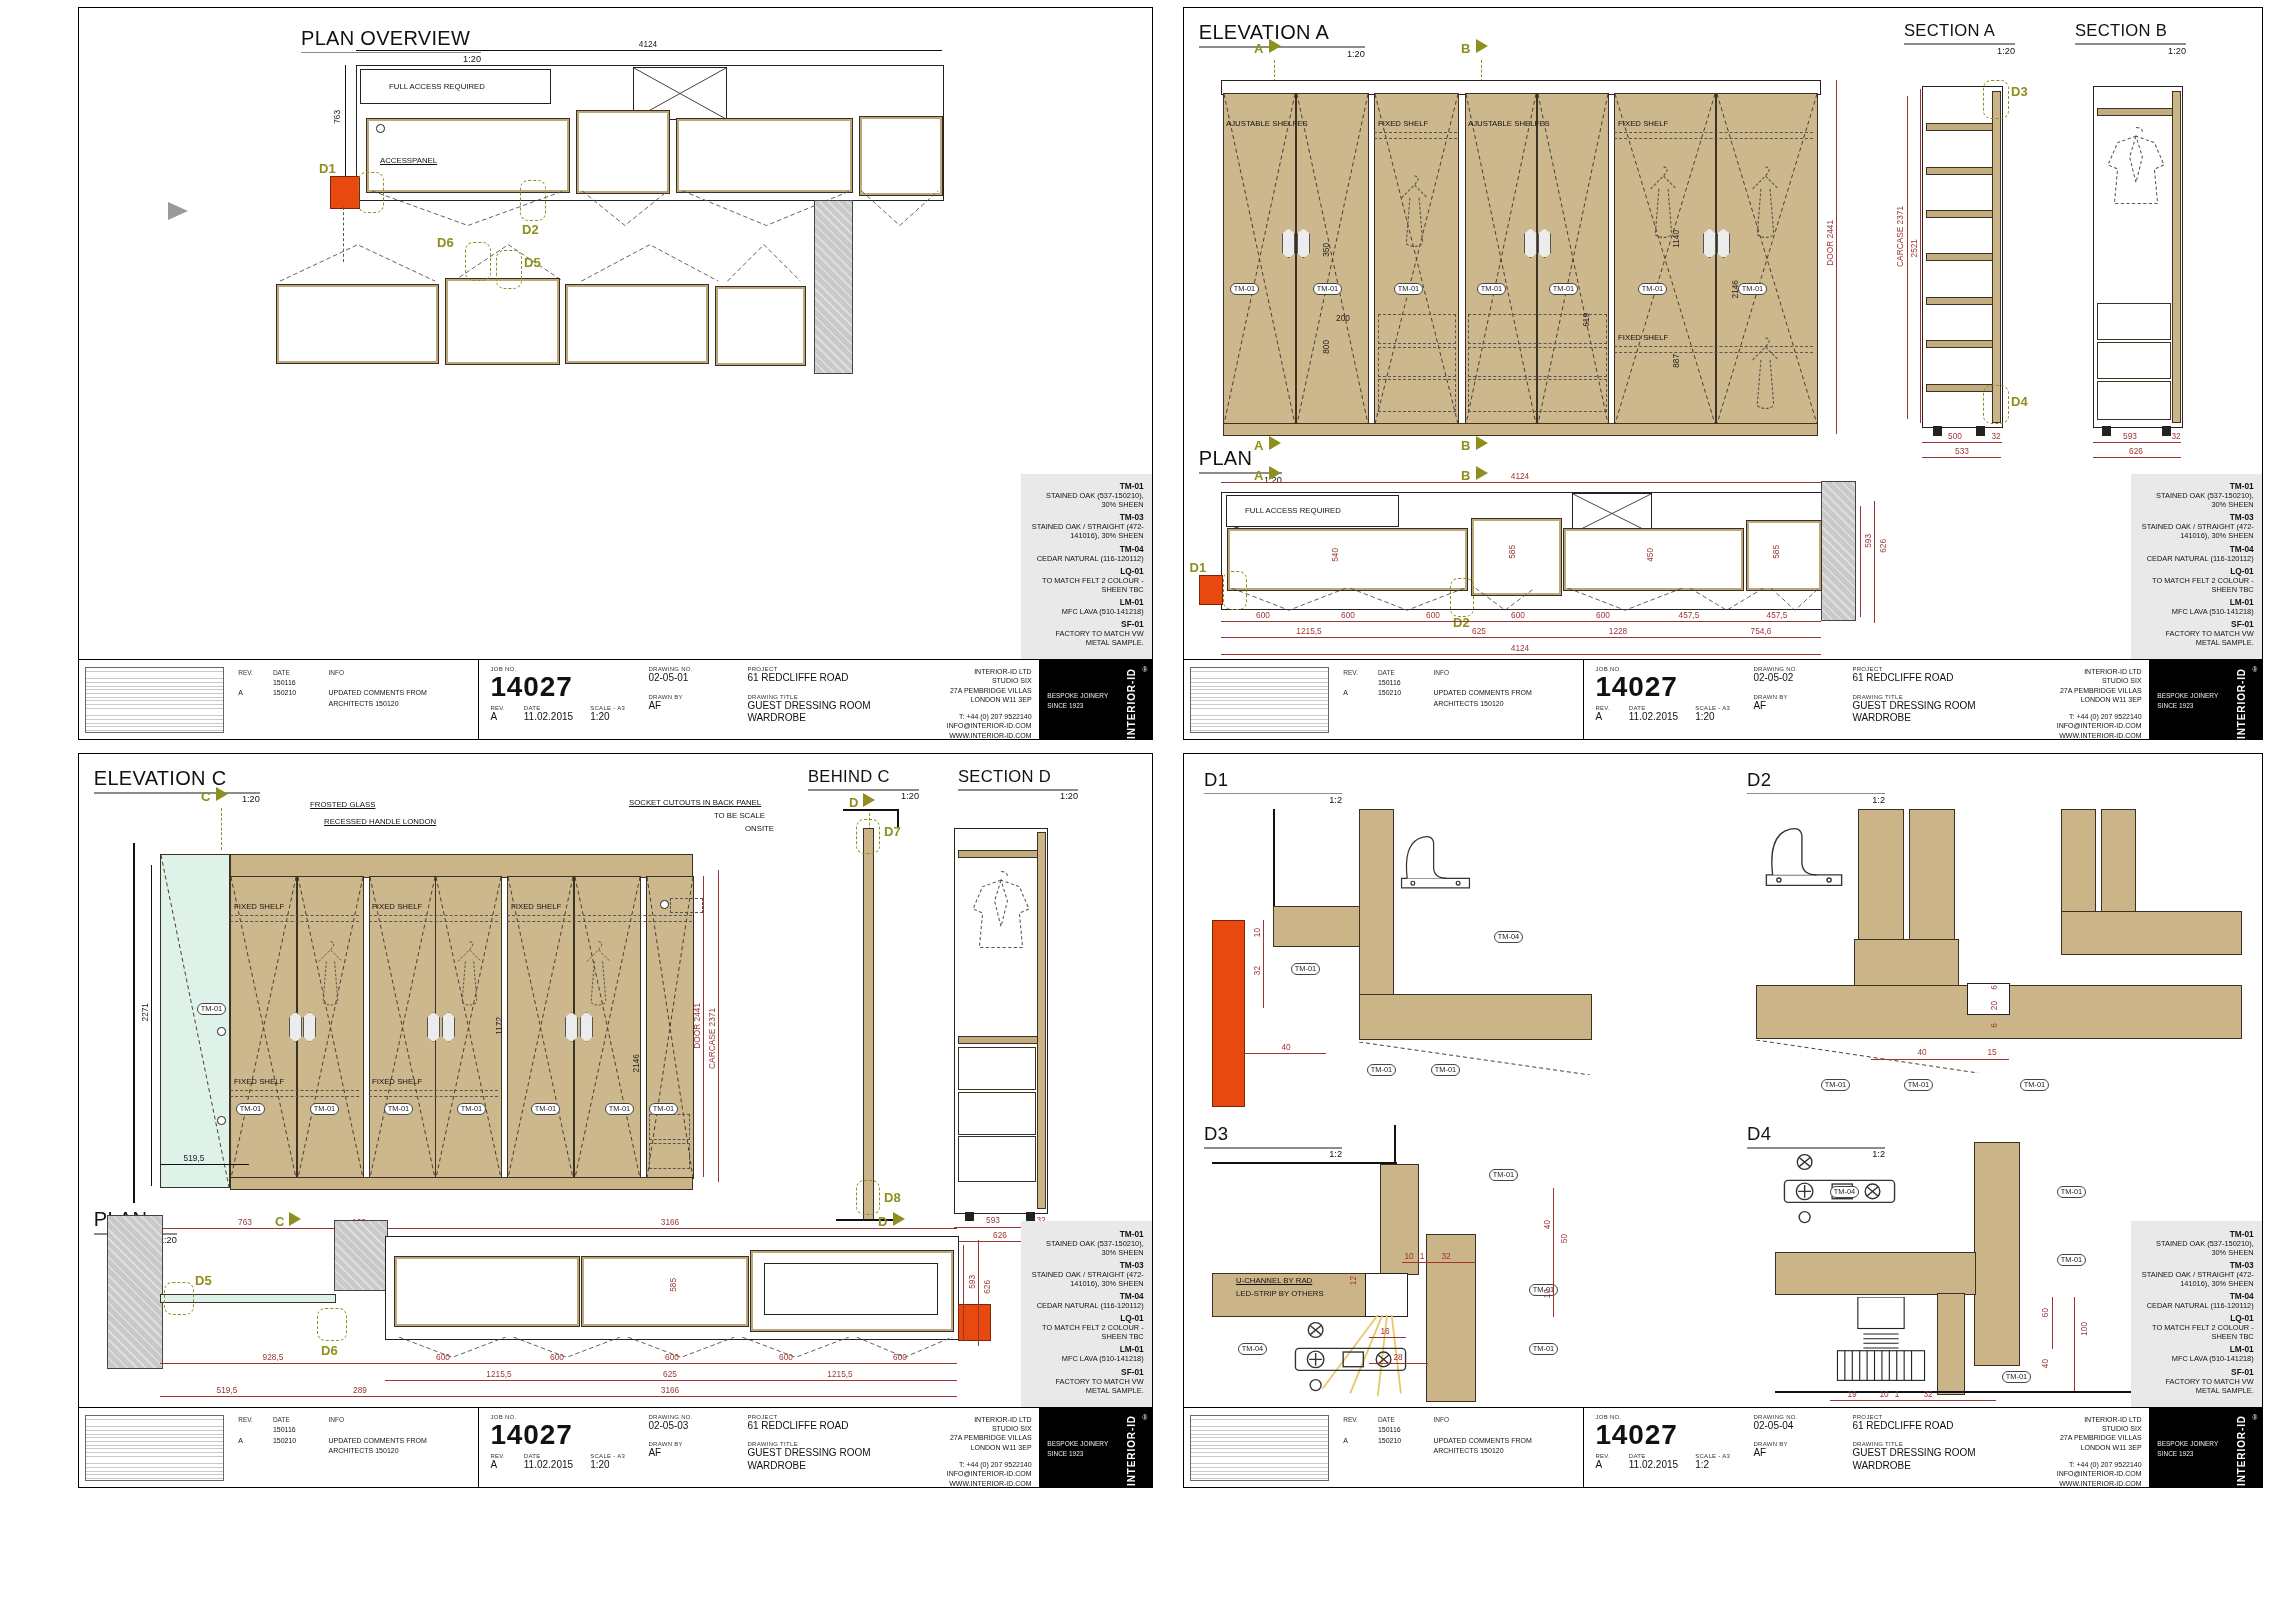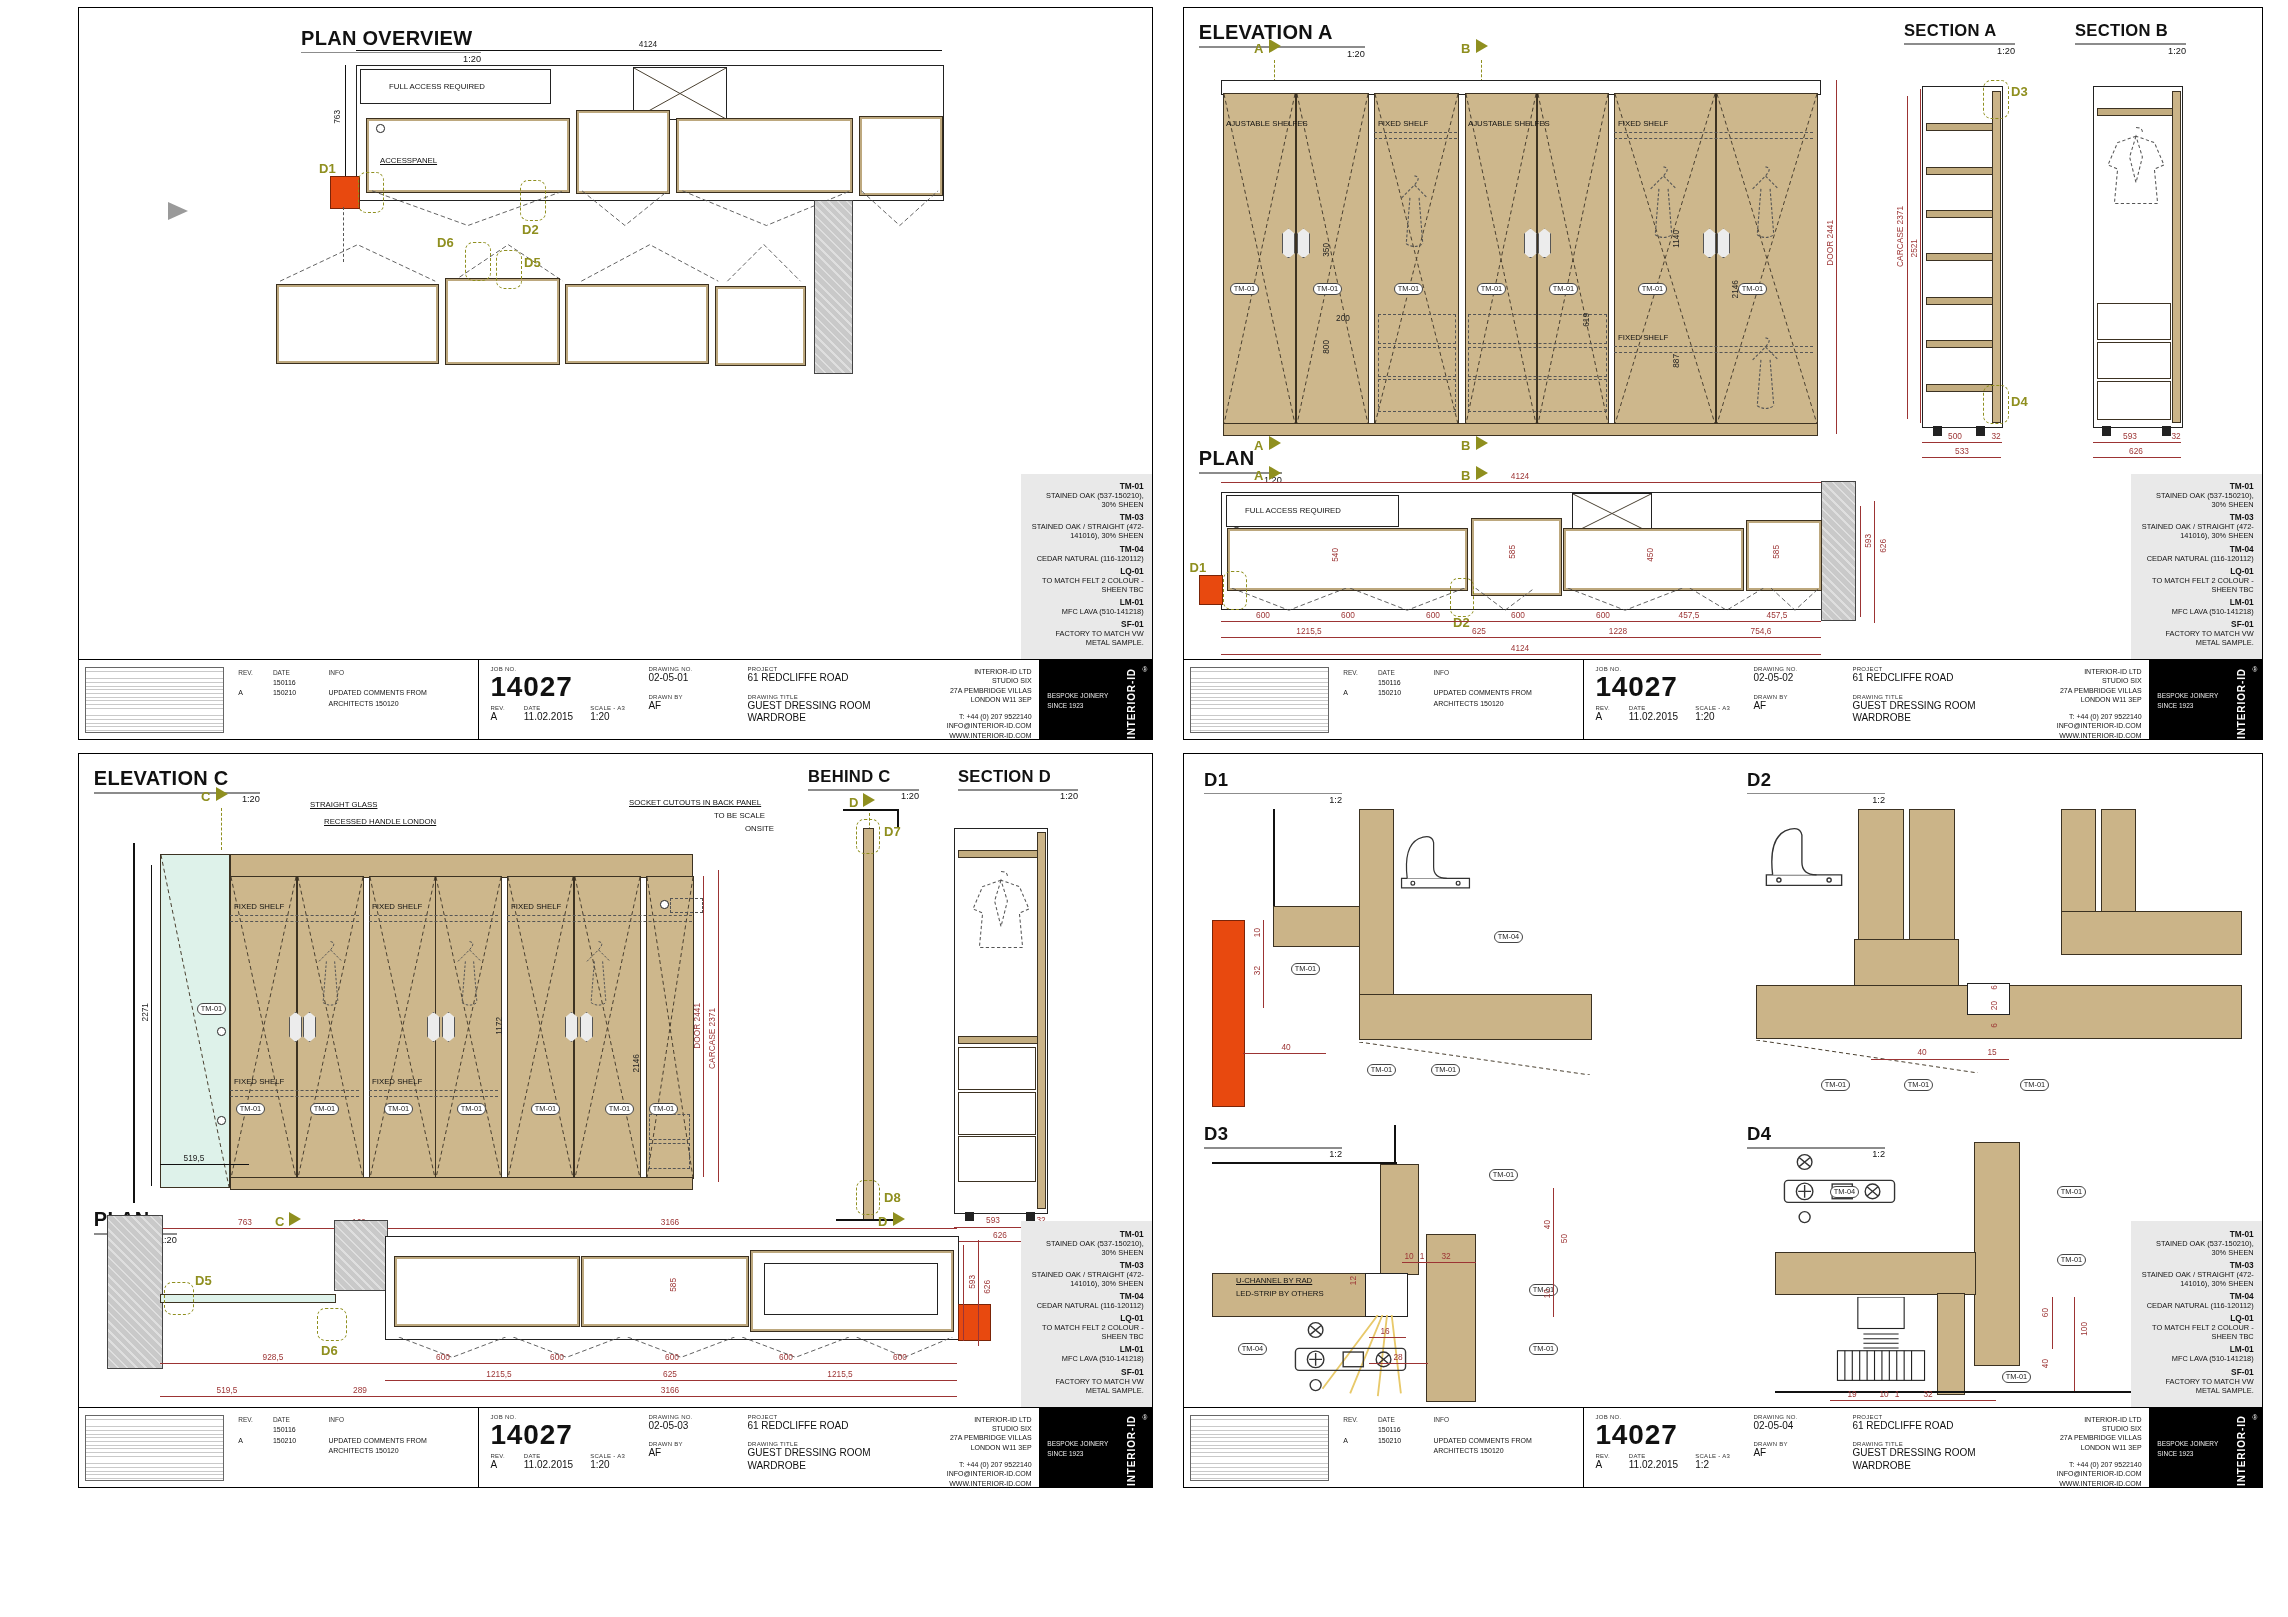--- a/index.html
+++ b/index.html
@@ -2,21 +2,21 @@
 <html style="font-size:14.8px"><head>
 <meta charset="utf-8">
 <style>
   html,body{margin:0;padding:0;background:#fff;font-family:"Liberation Sans",sans-serif;color:#111}
   #cv{position:relative;width:2289px;height:1618px;background:#fff;overflow:hidden}
   .sheet{position:absolute;border:1.5px solid #000;background:#fff}
   .abs{position:absolute}
   i,b,u{font-style:normal;font-weight:normal;text-decoration:none}
   
   .h{position:absolute}
-  .ht{font-weight:bold;font-size:20px;letter-spacing:0.3px;white-space:nowrap}
+  .ht{font-weight:normal;font-size:20px;letter-spacing:0.3px;white-space:nowrap}
   .h.sm .ht{font-size:16.6px}
   .h.dd .ht{font-size:18.5px}
   .hl{height:1.8px;background:#8c8c8c;margin-top:1.8px}
   .hs{display:block;text-align:right;font-size:9.2px;margin-top:0.9px}
   
   .dtx{position:absolute;font-size:8.3px;color:#9c3434;white-space:nowrap;transform:translateX(-50%)}
   .dtv{position:absolute;font-size:8.3px;color:#9c3434;white-space:nowrap;writing-mode:vertical-rl;transform:rotate(180deg)}
   .blk{color:#222}
   .rln{position:absolute;background:#9c3434}
   .vln{position:absolute;background:#111}
@@ -528,21 +528,21 @@
 
 <section class="sheet" id="s3" style="left:78px;top:753px;width:1073px;height:733px">
   <div class="h" style="left:14.8px;top:13px;width:166px">
     <div class="ht">ELEVATION C</div>
         <div class="hl"></div>
         <i class="hs">1:20</i>
   </div>
   <i class="mk" style="left:122px;top:35px">C</i>
       <b class="flag" style="left:137px;top:33px"></b>
       <b class="cut" style="left:142px;top:54px;height:42px"></b>
-  <i class="lbl u" style="left:231px;top:46px">STRAIGHT GLASS</i>
+  <i class="lbl u" style="left:231px;top:46px">FROSTED GLASS</i>
   <i class="lbl u" style="left:245px;top:63px">RECESSED HANDLE LONDON</i>
   <i class="lbl u" style="left:550px;top:44px">SOCKET CUTOUTS IN BACK PANEL</i>
   <i class="lbl" style="left:635px;top:57px">TO BE SCALE</i>
   <i class="lbl" style="left:666px;top:70px">ONSITE</i>
   <i class="mk" style="left:770px;top:41px">D</i>
       <b class="flag" style="left:784px;top:39px"></b>
       <b class="cut" style="left:790px;top:59px;height:41px"></b>
   <b class="vln" style="left:54px;top:89px;width:1.8px;height:360px"></b>
   <div class="glass sd" style="left:81px;top:100px;width:68px;height:332px">
         <svg viewBox="0 0 100 100" preserveAspectRatio="none" style="position:absolute;inset:0;width:100%;height:100%">

